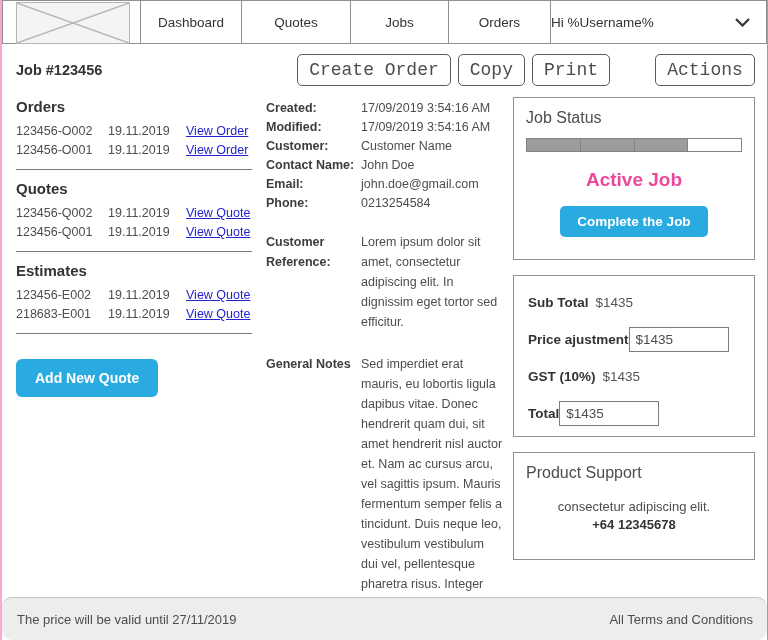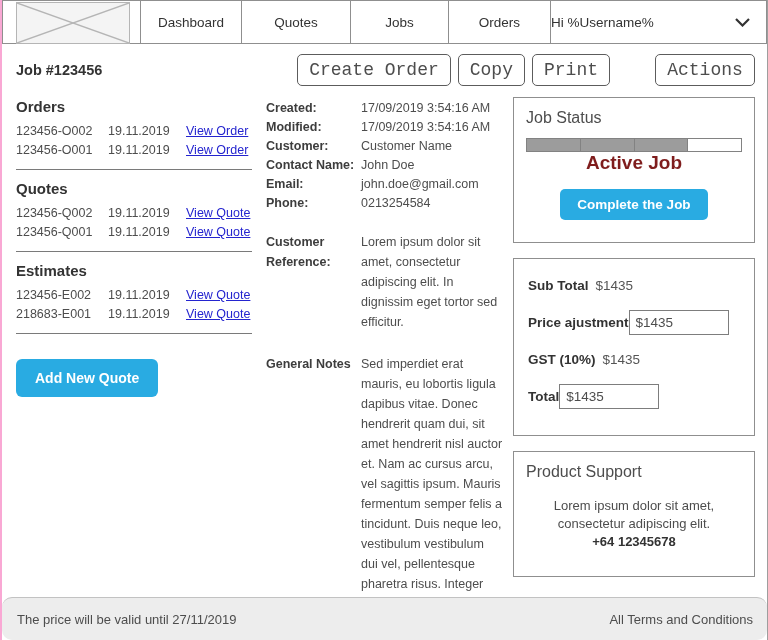--- a/index.html
+++ b/index.html
@@ -59,21 +59,21 @@
   .d-block.notes { margin-top:22px; }
 
   
   .panel { border:1px solid #8f8f8f; background:#fff; padding:11px 12px; margin-bottom:15px; }
   .panel-title { font-size:16px; color:#4d4d4d; }
   .progress { display:flex; height:14px; border:1px solid #828282; margin-top:11px; }
   .seg { flex:1; }
   .seg.filled { background:#9c9c9c; }
   .seg.empty { background:#fff; }
   .seg + .seg { border-left:1px solid #828282; }
-  .status-text { text-align:center; font-size:19px; font-weight:bold; color:#7f1d1d; margin:0 0 15px; }
+  .status-text { text-align:center; font-size:19px; font-weight:bold; color:#ec4899; margin:17px 0 15px; }
   .btn-complete { display:block; margin:0 auto 6px; padding:8px 17px; font-size:13.5px; border-radius:5px; }
 
   .totals { padding:14px 14px 10px; }
   .t-row { display:flex; align-items:center; justify-content:flex-start; height:25px; margin-bottom:12px; }
   .t-label { font-weight:bold; font-size:13.5px; color:#333; }
   .t-value { width:100px; font-size:13.5px; color:#555; padding-left:7px; }
   .t-input { width:100px; height:25px; border:1px solid #7d7d7d; font-family:inherit;
              font-size:13.5px; color:#4d4d4d; padding:2px 6px; background:#fff; }
 
   .support-body { text-align:center; font-size:13px; line-height:18px; color:#4d4d4d; margin:16px 0 14px; }
@@ -228,30 +228,29 @@
           <span class="t-value">$1435</span>
         </div>
         <div class="t-row">
           <span class="t-label">Price ajustment</span>
           <input class="t-input" value="$1435" style="">
         </div>
         <div class="t-row">
           <span class="t-label">GST (10%)</span>
           <span class="t-value">$1435</span>
         </div>
-        <div class="t-row" style="margin-bottom:16px;">
+        <div class="t-row" style="margin-bottom:0;">
           <span class="t-label">Total</span>
           <input class="t-input" value="$1435" style="">
         </div>
       </div>
 
       <div class="panel">
         <div class="panel-title">Product Support</div>
         <div class="support-body">
-          <div>Lorem ipsum dolor sit amet,</div>
           <div>consectetur adipiscing elit.</div>
           <div class="support-phone">+64 12345678</div>
         </div>
       </div>
 
     </div>
   </div>
 
   <div class="footer">
     <span>The price will be valid until 27/11/2019</span>

